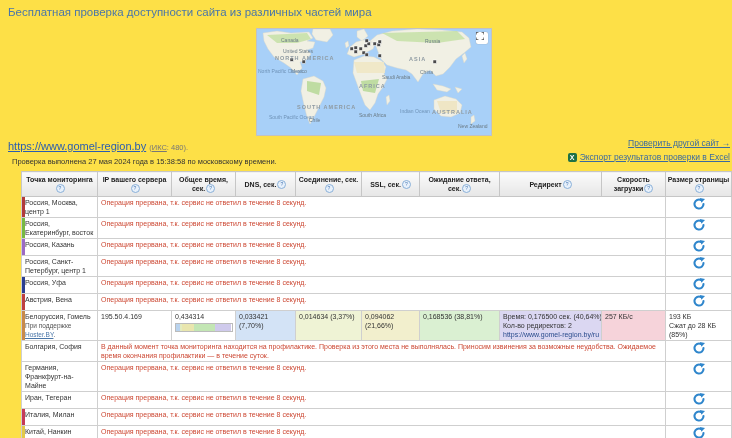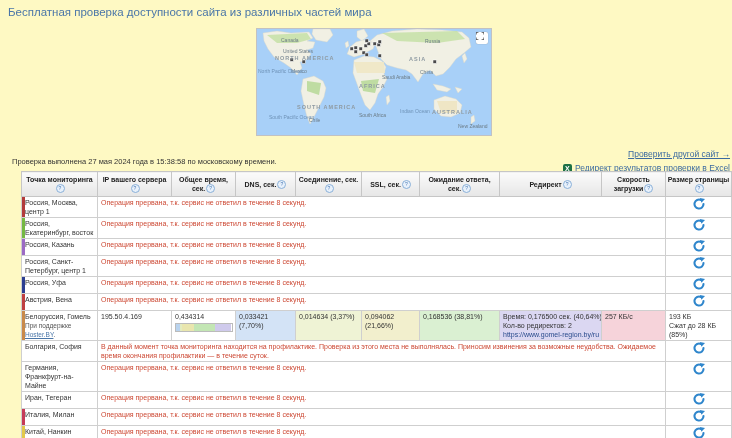--- a/index.html
+++ b/index.html
@@ -1,37 +1,37 @@
 <!DOCTYPE html>
 <html><head>
 <meta charset="utf-8">
 <style>
   html,body{margin:0;padding:0;background:#fff;}
-  .page{position:relative;width:732px;height:438px;overflow:hidden;background:#fef9c3;
+  .page{position:relative;width:732px;height:438px;overflow:hidden;background:#fde047;
         font-family:"Liberation Sans",sans-serif;color:#333;}
   
   .title{position:absolute;left:8px;top:6px;font-size:11.5px;color:#4a76a8;}
   
   .map{position:absolute;left:256px;top:28px;width:234px;height:106px;background:#a8d0f8;
        border:1px solid #c2c2c2;overflow:hidden;}
   .map svg{position:absolute;left:0;top:0;}
   .ml{position:absolute;pointer-events:none;white-space:nowrap;}
   .ml.country{font-size:5px;color:#6b7b85;}
   .ml.cont{font-size:5.5px;color:#8e9aa2;letter-spacing:1px;font-weight:bold;}
   .ml.ocean{font-size:5px;color:#6f93b8;}
   .fs{position:absolute;right:3px;top:3px;width:12px;height:12px;background:#fff;border-radius:2px;
       display:flex;align-items:center;justify-content:center;box-shadow:0 0 1px #888;cursor:pointer;}
   
   .urlline{position:absolute;left:8px;top:140px;font-size:11px;}
   .siteurl{color:#2a5db0;text-decoration:underline;cursor:pointer;}
   .iks{font-size:7.5px;color:#777;}
   .iks a{color:#777;text-decoration:underline;cursor:pointer;}
   .checkinfo{position:absolute;left:12px;top:157px;font-size:7.5px;color:#333;}
   
-  .rightlinks{position:absolute;right:2px;top:138px;text-align:right;font-size:8.5px;margin-top:11px;}
+  .rightlinks{position:absolute;right:2px;top:138px;text-align:right;font-size:8.5px;}
   .rightlinks a{color:#3b6aa0;text-decoration:underline;cursor:pointer;}
   .exportline{margin-top:4px;display:flex;align-items:center;justify-content:flex-end;gap:3px;}
   .xlsicon{display:inline-block;width:9px;height:9px;background:#1e7145;color:#fff;font-size:7px;
            line-height:9px;text-align:center;border-radius:2px;font-weight:bold;}
   
   table.res{position:absolute;left:21px;top:171px;width:710px;border-collapse:collapse;
             table-layout:fixed;font-size:7px;}
   table.res th{background:linear-gradient(#fbfbfb,#e6e6e6);border:1px solid #c6c6c6;
                font-size:7px;font-weight:bold;color:#222;padding:3px 1px;text-align:center;
                vertical-align:middle;line-height:9px;}
@@ -123,27 +123,31 @@
     <span class="ml ocean" style="left:143px;top:79px">Indian Ocean</span>
     <span class="ml cont" style="left:175px;top:80px">AUSTRALIA</span>
     <span class="ml country" style="left:201px;top:94px">New Zealand</span>
     <div class="fs">
       <svg width="8" height="8" viewBox="0 0 10 10">
         <path d="M0 3 V0 H3 M7 0 H10 V3 M10 7 V10 H7 M3 10 H0 V7" fill="none" stroke="#555" stroke-width="1.6"></path>
       </svg>
     </div>
   </div>
 
+  <div class="urlline">
+    <a class="siteurl">https://www.gomel-region.by</a>
+    <span class="iks"><span>(</span><a>ИКС</a><span>: 480).</span></span>
+  </div>
   <div class="checkinfo">Проверка выполнена 27 мая 2024 года в 15:38:58 по московскому времени.</div>
 
   <div class="rightlinks">
     <a>Проверить другой сайт →</a>
     <div class="exportline">
       <span class="xlsicon">X</span>
-      <a>Редирект результатов проверки в Excel</a>
+      <a>Экспорт результатов проверки в Excel</a>
     </div>
   </div>
 
   <table class="res">
     <colgroup>
       <col style="width:76px">
         <col style="width:74px">
         <col style="width:64px">
         <col style="width:60px">
       <col style="width:66px">

